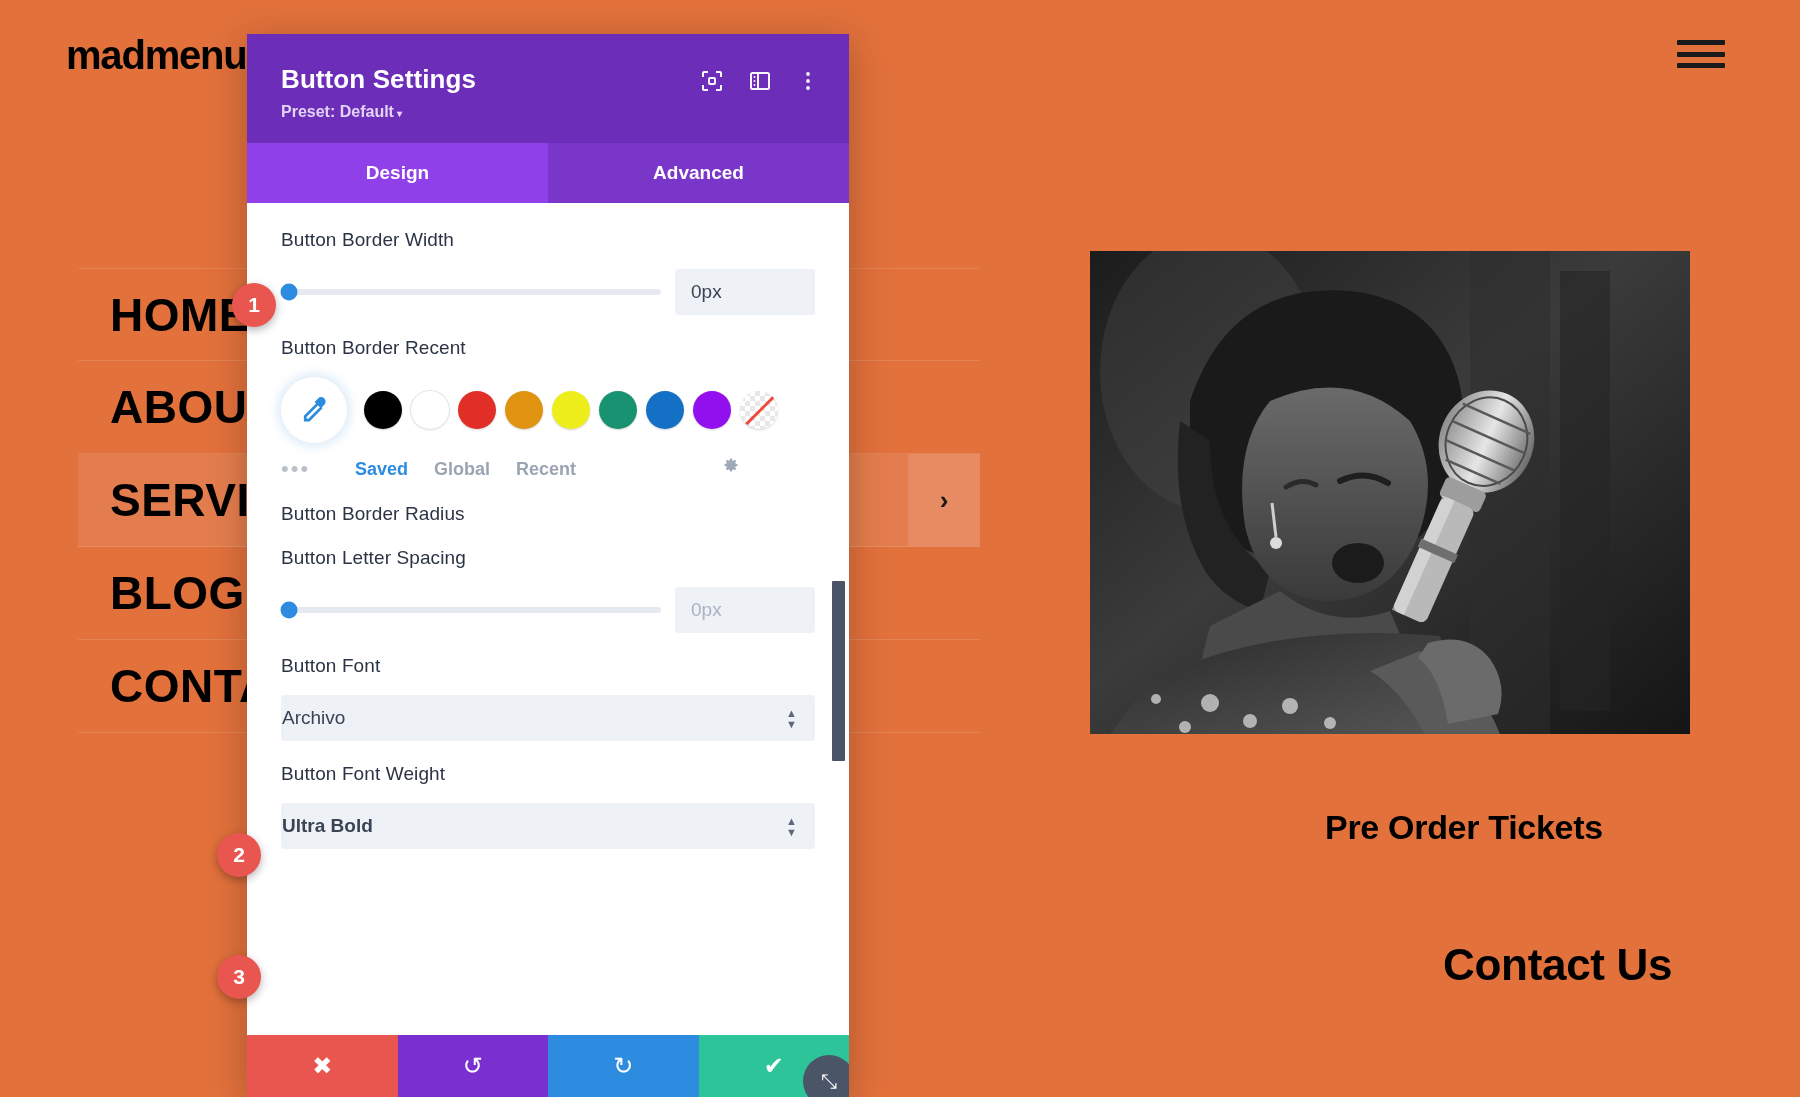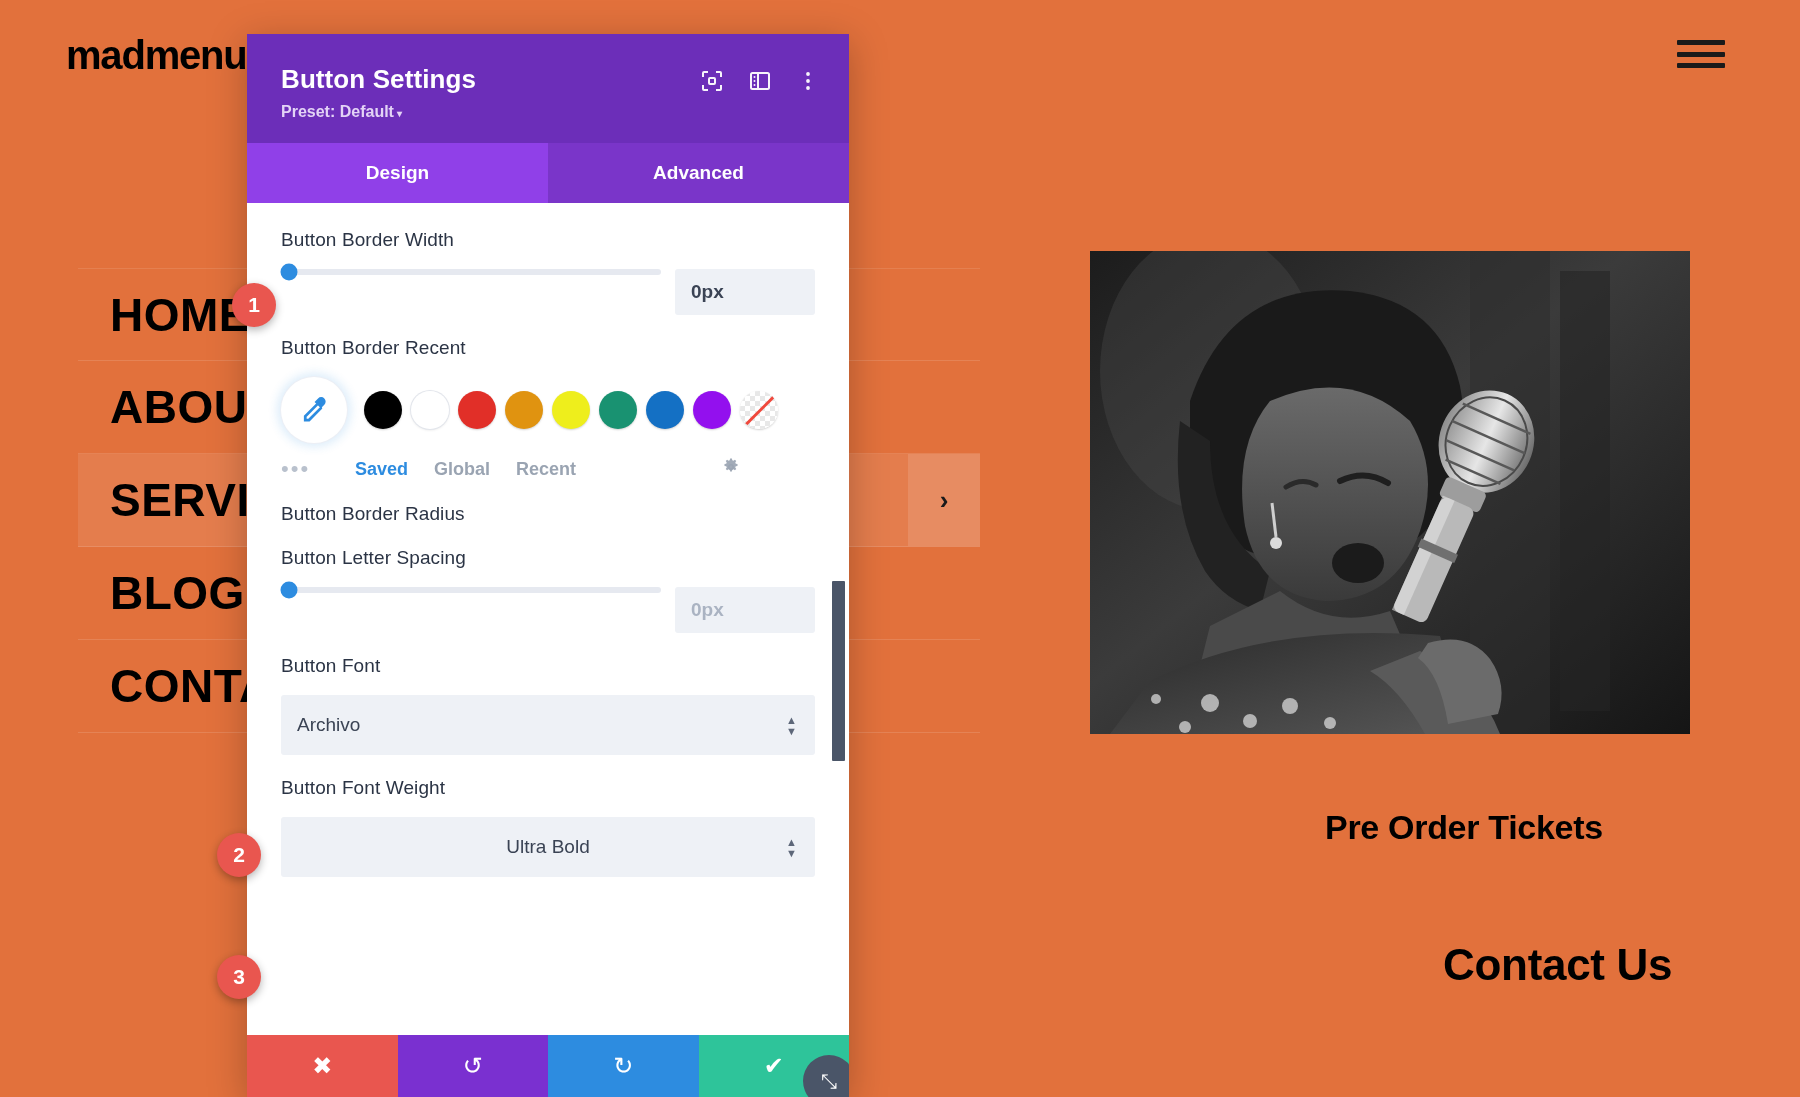--- a/index.html
+++ b/index.html
@@ -117,21 +117,21 @@
     position: absolute; right: 4px; top: 378px;
     width: 13px; height: 180px;
     background: #4a5568; border-radius: 1px;
   }
 
   .field { margin-bottom: 22px; }
   .field-label {
     font-size: 19px; color: #2b3445; font-weight: 400;
     margin-bottom: 18px; letter-spacing: 0.1px;
   }
-  .slider-row { display: flex; align-items: flex-start; gap: 14px; font-weight: bold; }
+  .slider-row { display: flex; align-items: center; gap: 14px; }
   .slider {
     position: relative; flex: 1; height: 6px;
     background: #e6e9f0; border-radius: 3px;
   }
   .slider .knob {
     position: absolute; top: 50%; transform: translate(-50%,-50%);
     width: 17px; height: 17px; border-radius: 50%;
     background: #2d8ce0;
   }
   .num-box {
@@ -184,28 +184,28 @@
     width: 74px; cursor: pointer; line-height: 1;
   }
   .ptab {
     font-size: 18px; font-weight: 700; color: #9aa4b2;
     margin-right: 26px; cursor: pointer;
   }
   .ptab.active { color: #2d8ce0; }
   .gear { margin-left: auto; margin-right: 74px; cursor: pointer; }
 
   .select-box {
-    width: 100%; height: 60px;
+    width: 100%; height: 46px;
     background: #eef1f6; border-radius: 3px;
     display: flex; align-items: center;
-    padding: 0 16px;
+    padding: 0 1px;
     font-size: 19px; color: #3a4354;
     position: relative; cursor: pointer;
   }
-  .select-box.bold { font-weight: 400; justify-content: center; }
+  .select-box.bold { font-weight: 700; }
   .select-caret {
     position: absolute; right: 18px; top: 50%;
     transform: translateY(-50%);
     display: flex; flex-direction: column; gap: 3px;
     color: #5d6779; font-size: 11px; line-height: 8px;
   }
 
   .modal-footer { display: flex; height: 62px; flex: none; }
   .fbtn {
     flex: 1; display: flex; align-items: center; justify-content: center;

